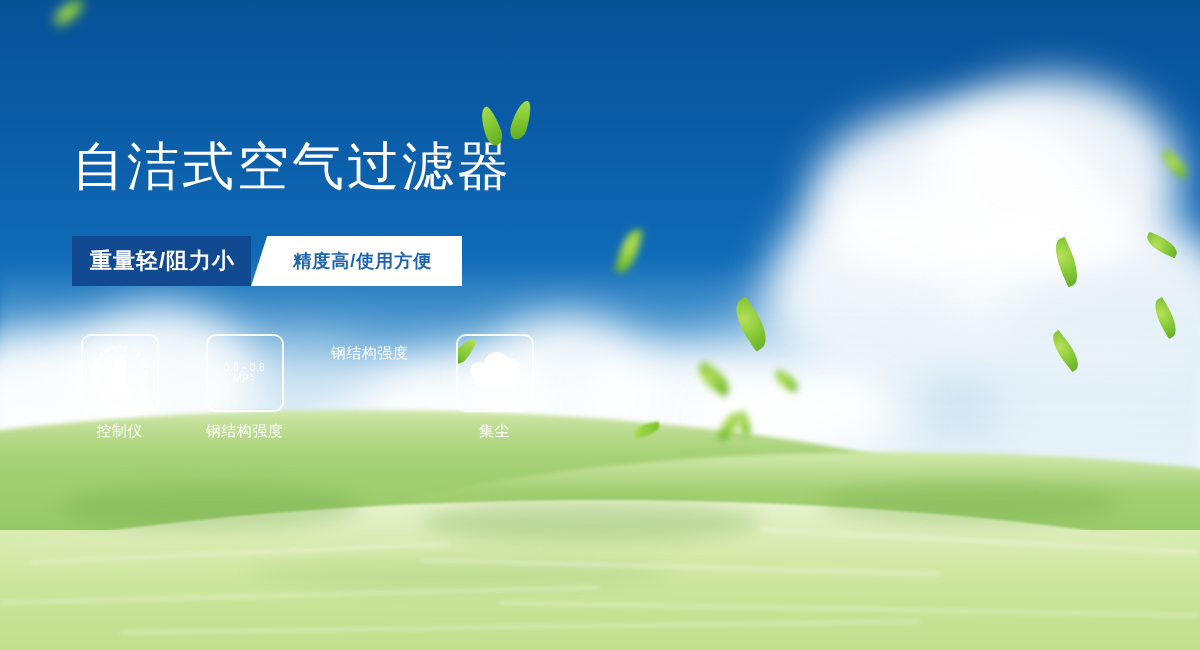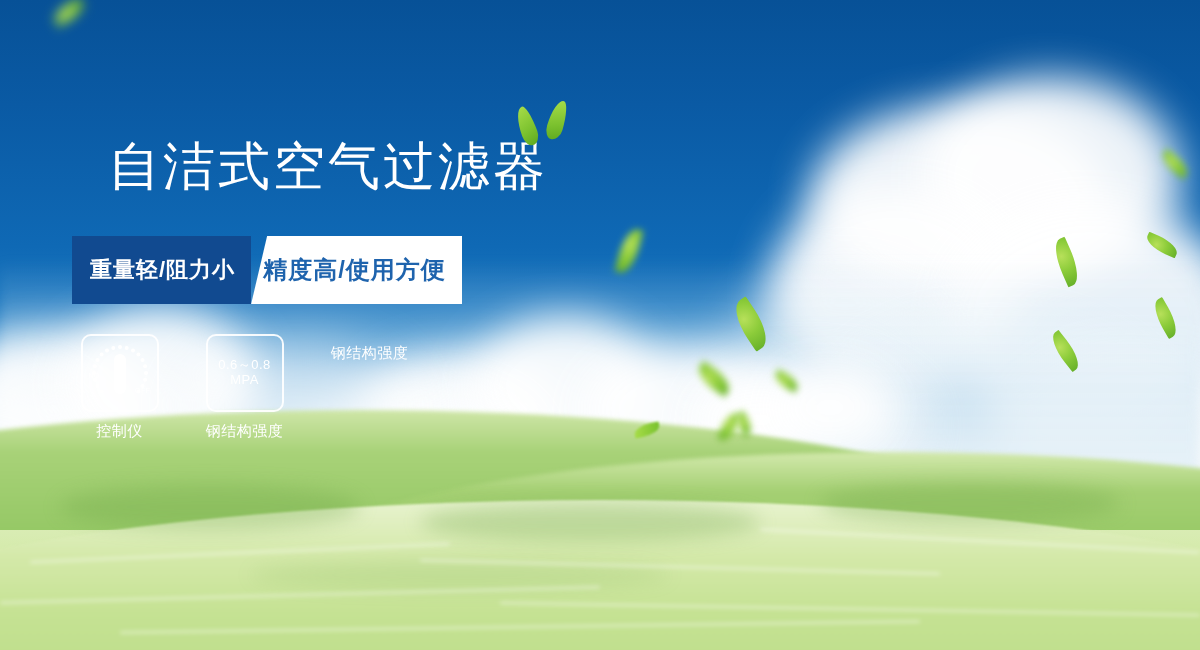--- a/index.html
+++ b/index.html
@@ -81,21 +81,21 @@
   
   .leaf {
     position: absolute;
     background: radial-gradient(circle at 35% 35%, #b7e05a 0%, #8ccc3a 45%, #63ae28 100%);
     border-radius: 70% 4% 70% 4%;
   }
   .leaf.blurry { filter: blur(3.5px); }
   .leaf.vblurry { filter: blur(6px); }
 
   
-  #title-block { position: absolute; left: 72px; top: 140px; margin-left: 36px; }
+  #title-block { position: absolute; left: 72px; top: 140px; }
   #main-title {
     font-size: 52px; line-height: 1;
     color: #ffffff;
     letter-spacing: 3px;
     font-weight: 300;
     white-space: nowrap;
   }
 
   
   #sprout { position: absolute; left: 405px; top: -42px; width: 70px; height: 52px; }
@@ -103,21 +103,21 @@
     position: absolute; width: 16px; height: 40px;
     background: linear-gradient(160deg, #a9de4a 0%, #7cc22f 60%, #5da81f 100%);
     border-radius: 60% 40% 55% 45% / 70% 70% 30% 30%;
   }
   #sprout-leaf-left  { left: 6px;  top: 8px;  transform: rotate(-20deg); }
   #sprout-leaf-right { left: 36px; top: 2px;  transform: rotate(16deg); }
 
   
   #subtitle-bar {
     position: absolute; left: 72px; top: 236px;
-    height: 68px; width: 390px;
+    height: 50px; width: 390px;
     display: flex; align-items: stretch;
   }
   #subtitle-left {
     background: #114a90;
     color: #ffffff;
     font-size: 22px; font-weight: bold;
     display: flex; align-items: center;
     padding: 0 16px 0 18px;
     letter-spacing: 1px;
     position: relative; z-index: 2;
@@ -127,44 +127,44 @@
   }
   #subtitle-right-bg {
     position: absolute; inset: 0;
     background: #ffffff;
     clip-path: polygon(16px 0, 100% 0, 100% 100%, 0 100%);
   }
   #subtitle-right {
     position: relative; z-index: 2;
     height: 100%;
     display: flex; align-items: center;
-    padding-left: 12px;
+    padding-left: 42px;
     color: #1e63ad;
-    font-size: 24px; font-weight: bold;
+    font-size: 18px; font-weight: bold;
     letter-spacing: 1px;
     white-space: nowrap;
   }
 
   
   #features {
     position: absolute; left: 72px; top: 334px;
     display: flex; gap: 30px;
   }
   .feature { width: 95px; display: flex; flex-direction: column; align-items: center; }
   .feature-box {
     width: 78px; height: 78px;
     border: 2px solid rgba(255,255,255,.92);
     border-radius: 10px;
     display: flex; flex-direction: column;
     align-items: center; justify-content: center;
     color: #ffffff;
     position: relative;
     overflow: hidden;
   }
-  .feature-text { font-size: 13px; line-height: 1.15; text-align: center; letter-spacing: .5px; }
+  .feature-text { font-size: 10px; line-height: 1.15; text-align: center; letter-spacing: .5px; }
   .feature-label {
     margin-top: 10px;
     color: #ffffff;
     font-size: 15px;
     white-space: nowrap;
     letter-spacing: .5px;
   }
 
   
   .dial { position: relative; width: 62px; height: 62px; }
@@ -354,18 +354,32 @@
         <div class="feature-text">MPA</div>
       </div>
       <div class="feature-label">钢结构强度</div>
     </div>
 
 
     <div class="feature">
       <div class="feature-label">钢结构强度</div>
     </div>
 
+    <div class="feature">
+      <div class="feature-box">
+        <div class="air-icon">
+          <div class="air-leaf"></div>
+          <div class="air-sun"></div>
+          <div class="air-cloud" style="left:20px; top:6px;  width:26px; height:24px;"></div>
+          <div class="air-cloud" style="left:34px; top:12px; width:22px; height:20px;"></div>
+          <div class="air-cloud" style="left:8px;  top:18px; width:20px; height:18px;"></div>
+          <div class="air-body"></div>
+          <div class="air-text">Air</div>
+        </div>
+      </div>
+      <div class="feature-label">集尘</div>
+    </div>
 
   </div>
 
   <div class="feature-leaf-deco" style="left:634px; top:424px; transform:rotate(-12deg);"></div>
 
 </div>
 
 </body></html>

